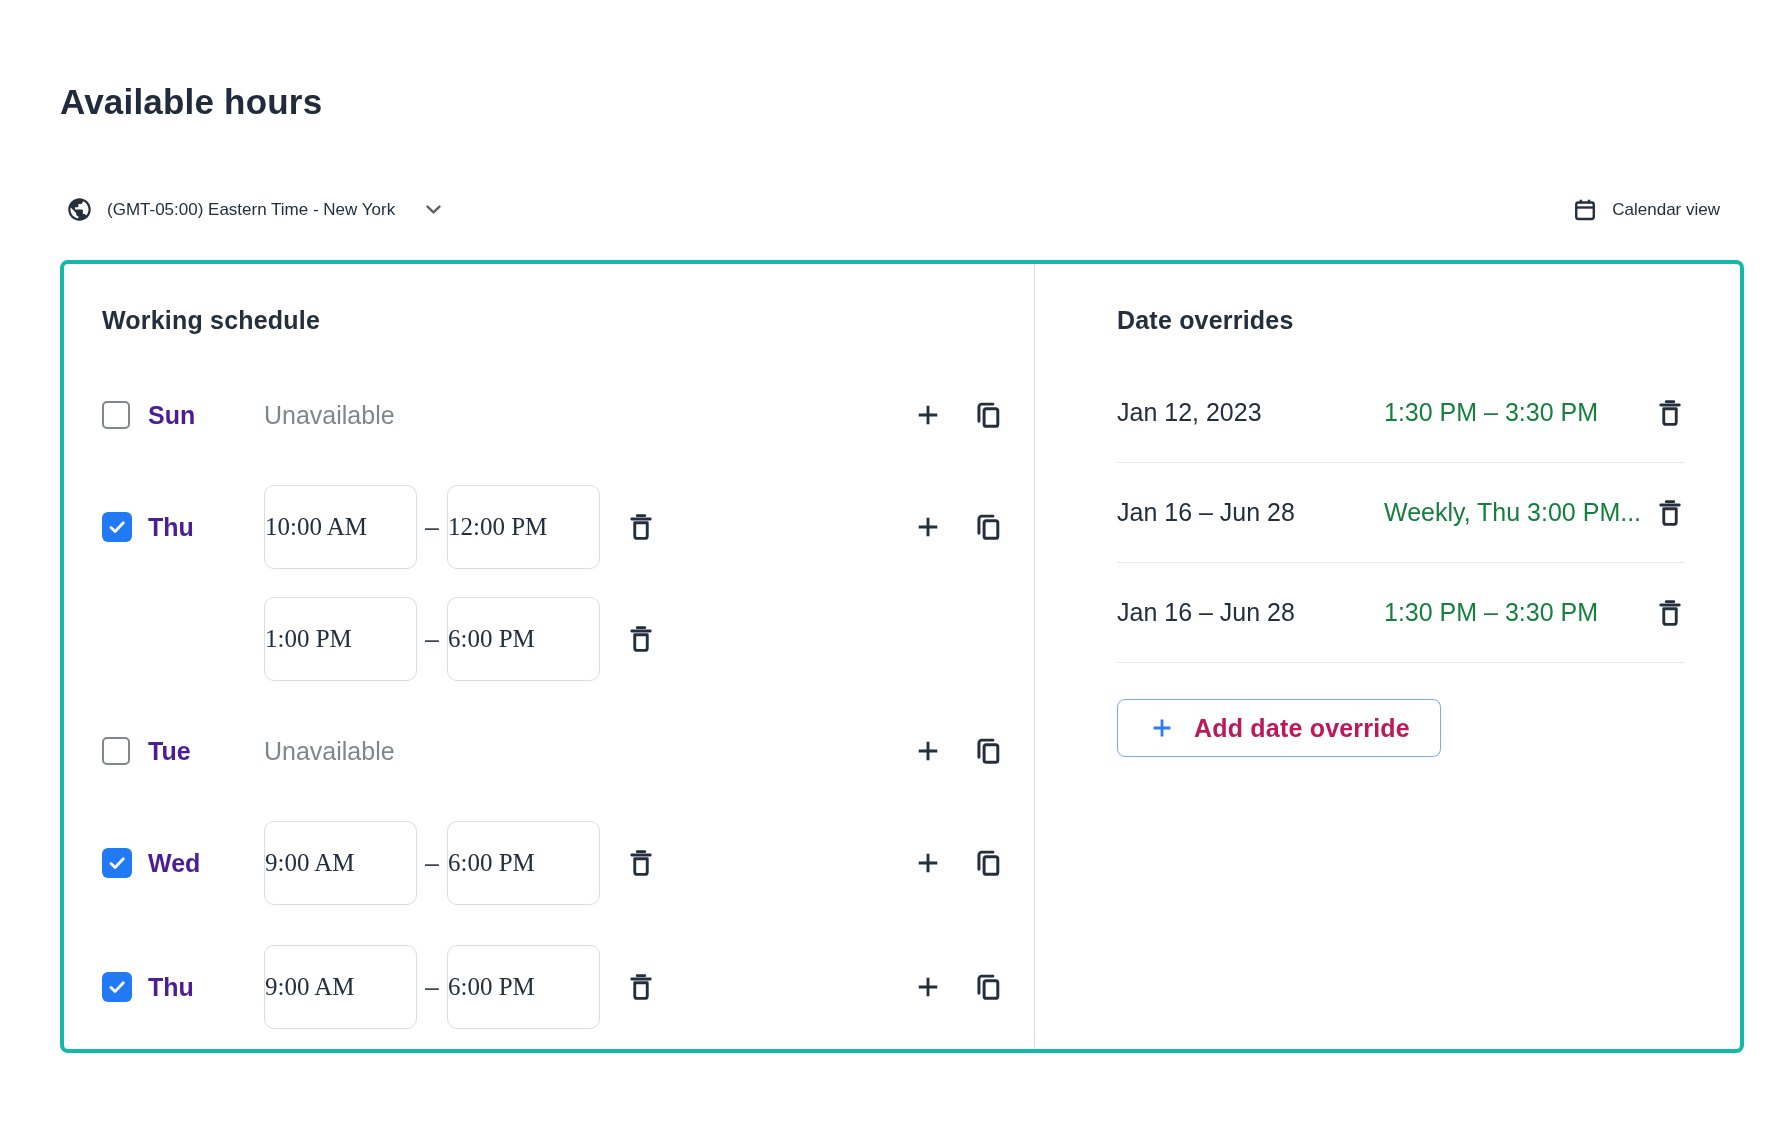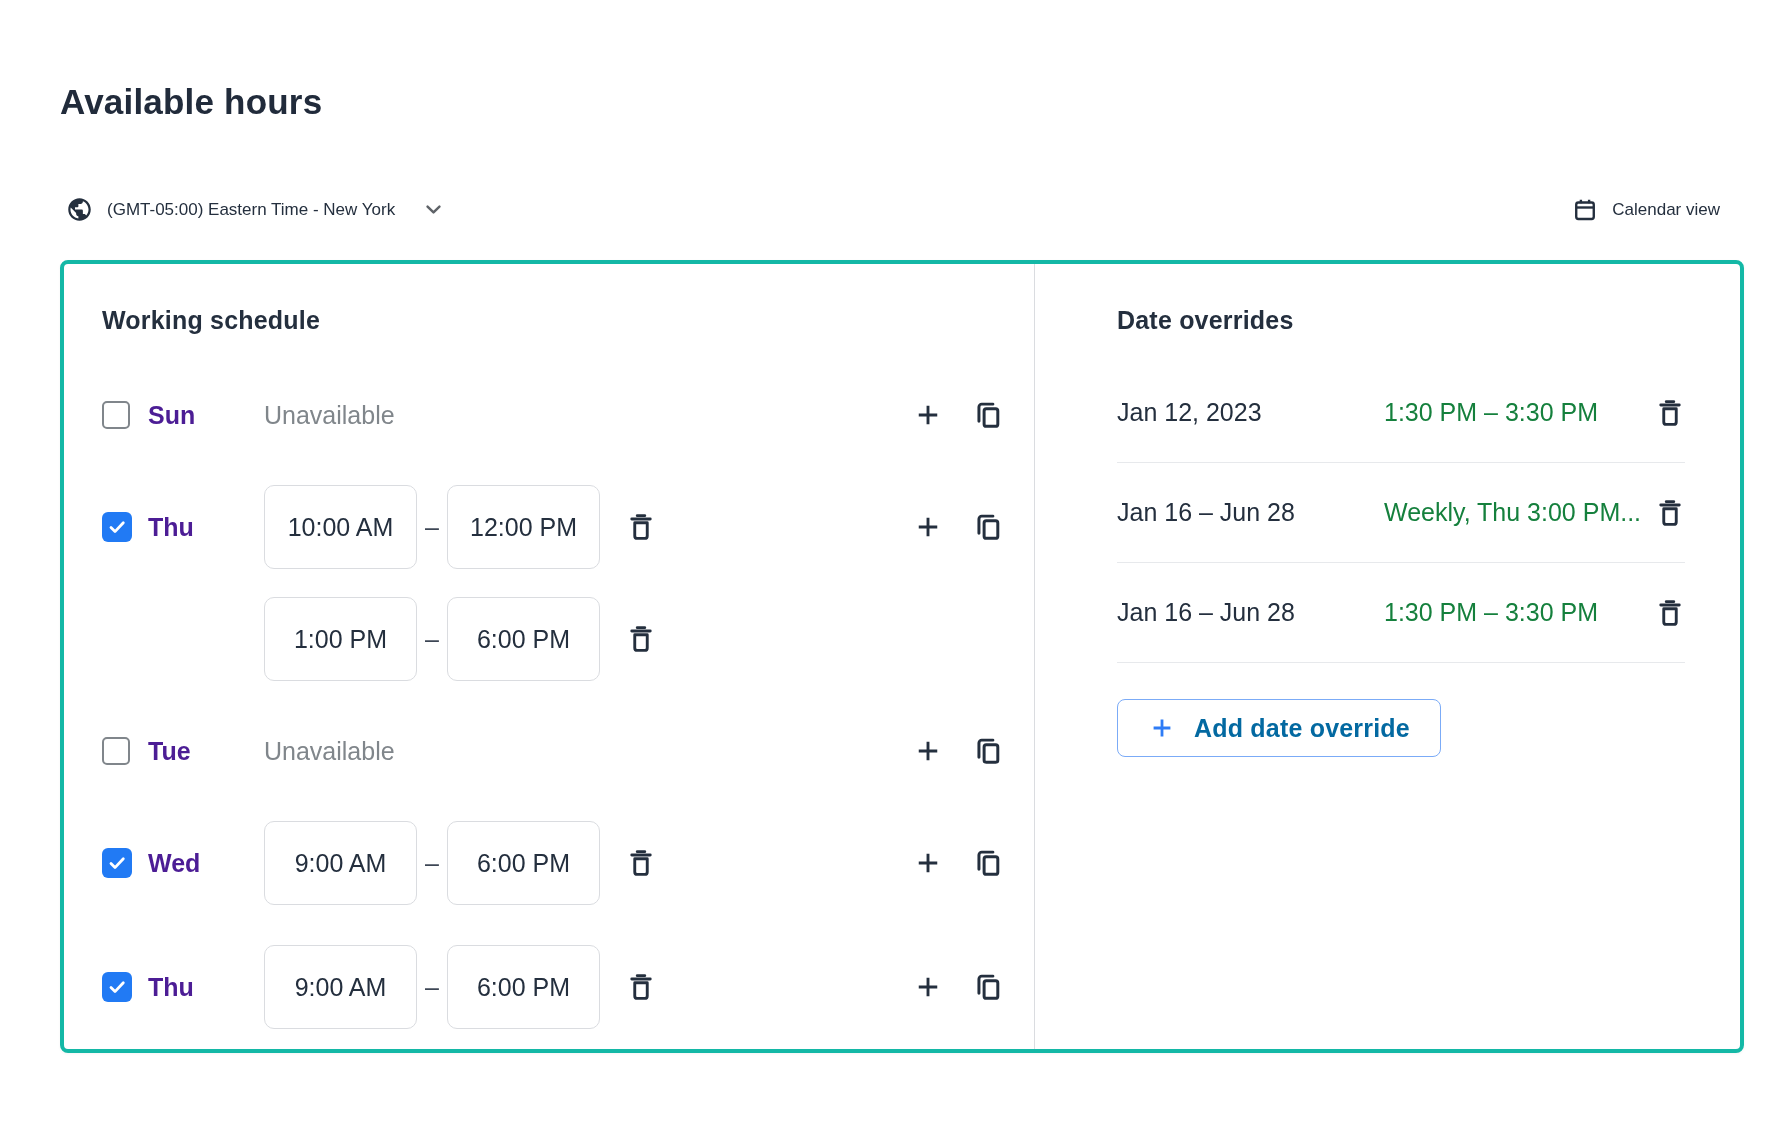--- a/index.html
+++ b/index.html
@@ -42,41 +42,41 @@
   .unavailable-cell { display:flex; align-items:center; height:60px;
     font-size:25px; color:#80868b; }
 
   .checkbox { width:28px; height:28px; border:2.4px solid #80868b; border-radius:5px;
     background:#fff; cursor:pointer; display:inline-flex; align-items:center; justify-content:center; }
   .checkbox.checked { border:none; background:#217af4; width:30px; height:30px; border-radius:6px; }
 
   .slots { display:flex; flex-direction:column; gap:28px; }
   .slot { display:flex; align-items:center; }
   .time-input { width:153px; height:84px; border:1px solid #dadce0; border-radius:10px;
-    background:#fff; text-align:center; font-family:Liberation Sans, sans-serif;
+    background:#fff; font-family:Liberation Serif, serif;
     font-size:25px; color:#242f3e; }
   .dash { width:30px; text-align:center; font-size:25px; color:#3c4654; }
   .slot .icon-btn { margin-left:26px; }
 
   .icon-btn { background:none; border:none; padding:0; cursor:pointer;
     display:inline-flex; align-items:center; justify-content:center; }
 
   .actions { display:flex; align-items:center; gap:30px; height:60px; }
   .slot-day .actions { height:84px; }
 
   
   .override-row { display:grid; grid-template-columns:267px 1fr auto; align-items:center;
     height:100px; border-bottom:1px solid #e7e9ec; }
   .ov-date { font-size:25px; color:#242f3e; }
   .ov-time { font-size:25px; color:#15803d; }
 
   .add-override-btn { margin-top:36px; display:inline-flex; align-items:center; gap:18px;
     height:58px; padding:0 30px; background:#fff; border:1px solid #7babf7; border-radius:8px;
     cursor:pointer; font-family:"Liberation Sans", sans-serif;
-    font-size:25px; font-weight:700; color:#0369a1; letter-spacing:.2px; }
+    font-size:25px; font-weight:700; color:#be185d; letter-spacing:.2px; }
 
   svg { display:block; }
 </style>
 </head>
 <body>
 
 <svg width="0" height="0" style="position:absolute">
   <defs>
     <g id="i-trash">
       <path d="M4.6 5.6h14.8" stroke="#242f3e" stroke-width="2.3" stroke-linecap="round" fill="none"></path>

